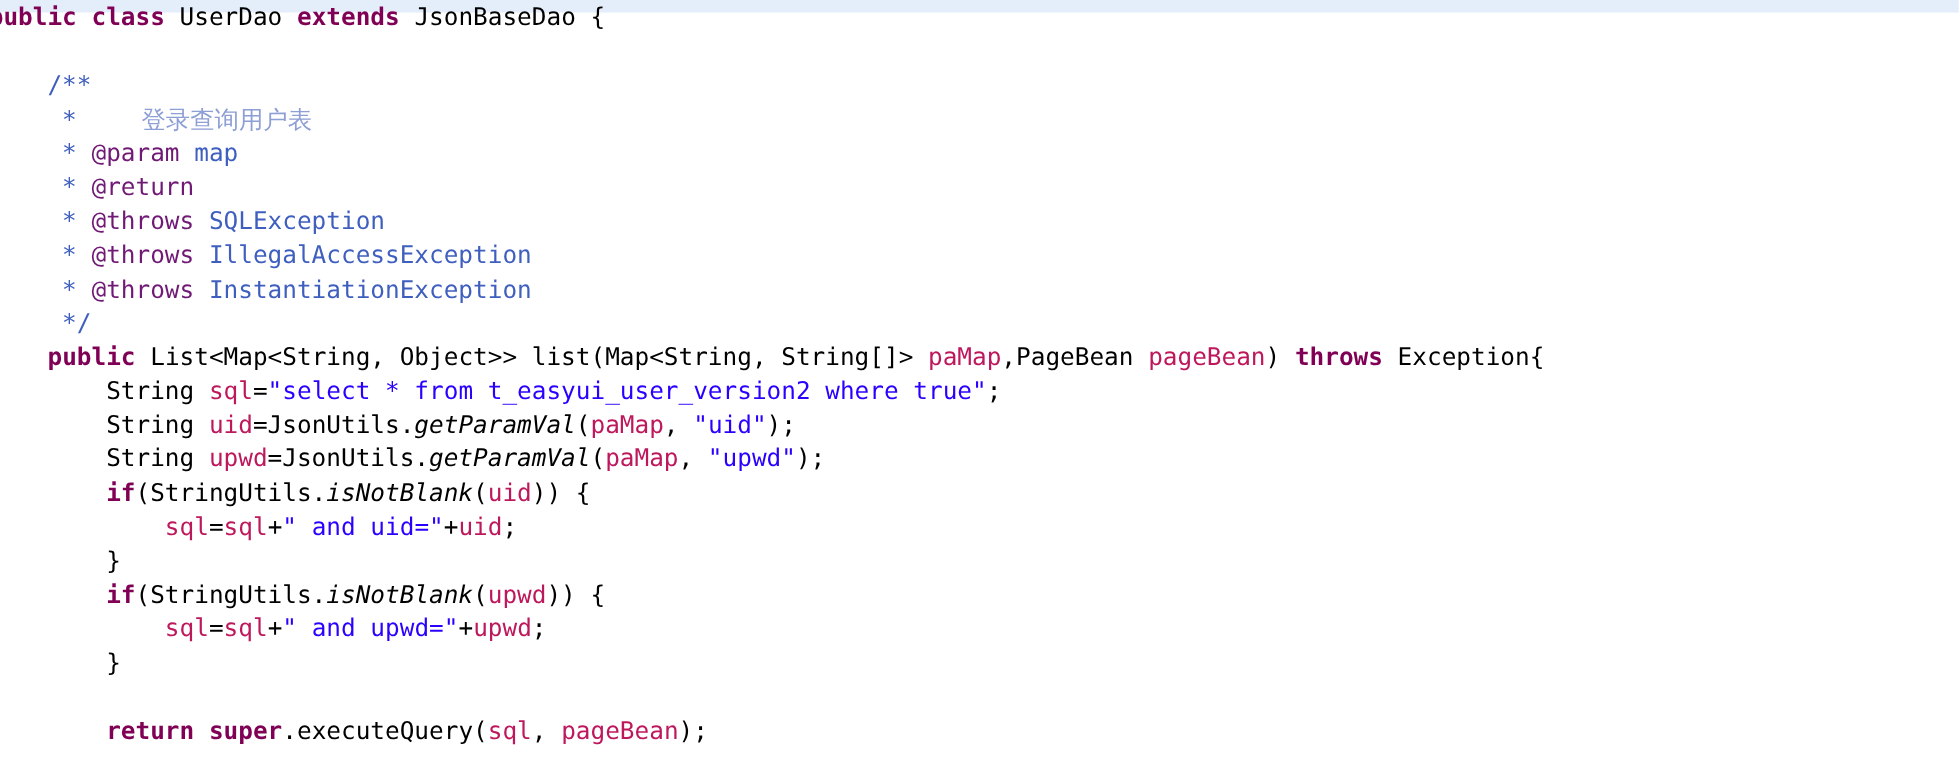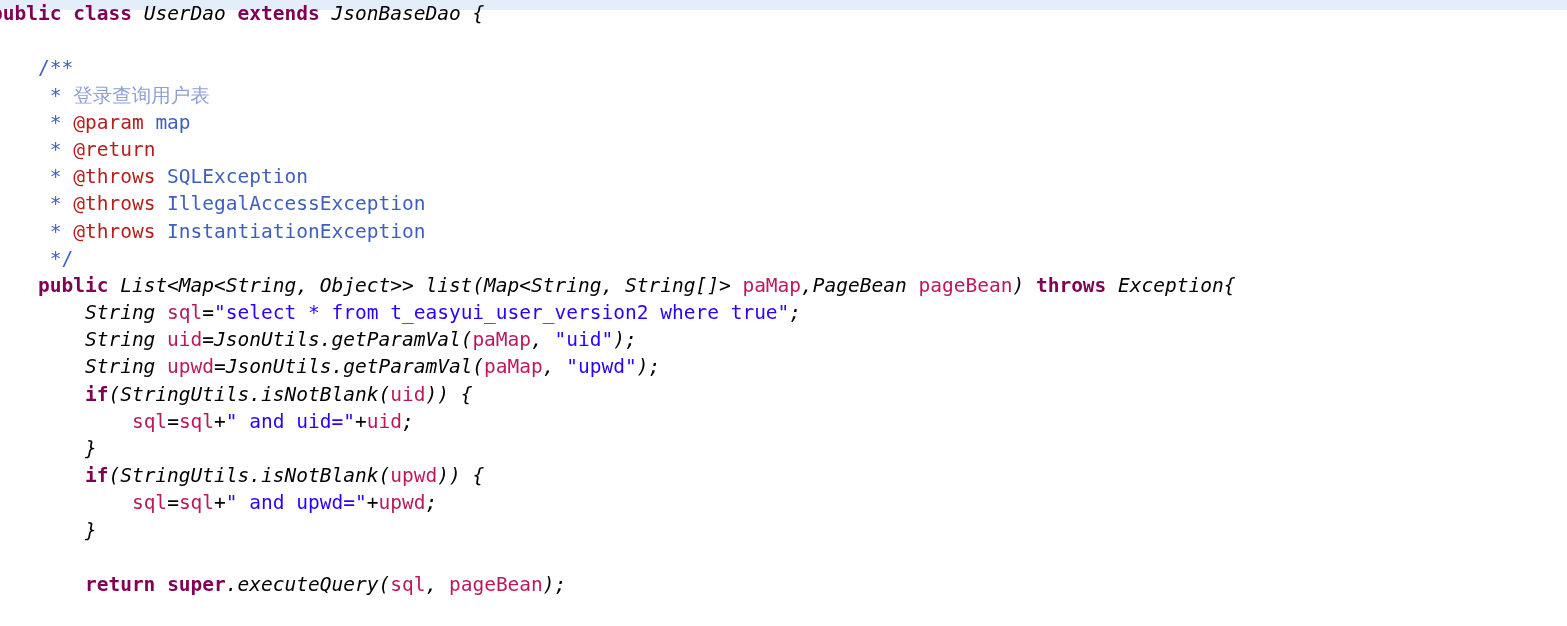--- a/index.html
+++ b/index.html
@@ -44,25 +44,25 @@
     letter-spacing: 0px;
   }
 
   .line {
     height: 27.2px;
     white-space: pre;
   }
 
   
   .kw       { color: #7f0055; font-weight: bold; }            
-  .plain    { color: #000000; font-style: italic; }                                
+  .plain    { color: #000000; }                                
   .str      { color: #2a00ff; }                                
   .jdoc     { color: #3f5fbf; }                                
-  .jdoctag  { color: #b91c1c; }                                
-  .jdoccn   { color: #8d9fd4; }                                
+  .jdoctag  { color: #701a75; }                                
+  .jdoccn   { color: #8d9fd4; margin-left: 40px; }                                
   .param    { color: #be185d; }                                
   .stat     { color: #000000; font-style: italic; margin-top: 40px; }            
 </style>
 </head>
 <body>
 
 <div id="editor">
 
   <div class="current-line-band"></div>
 

